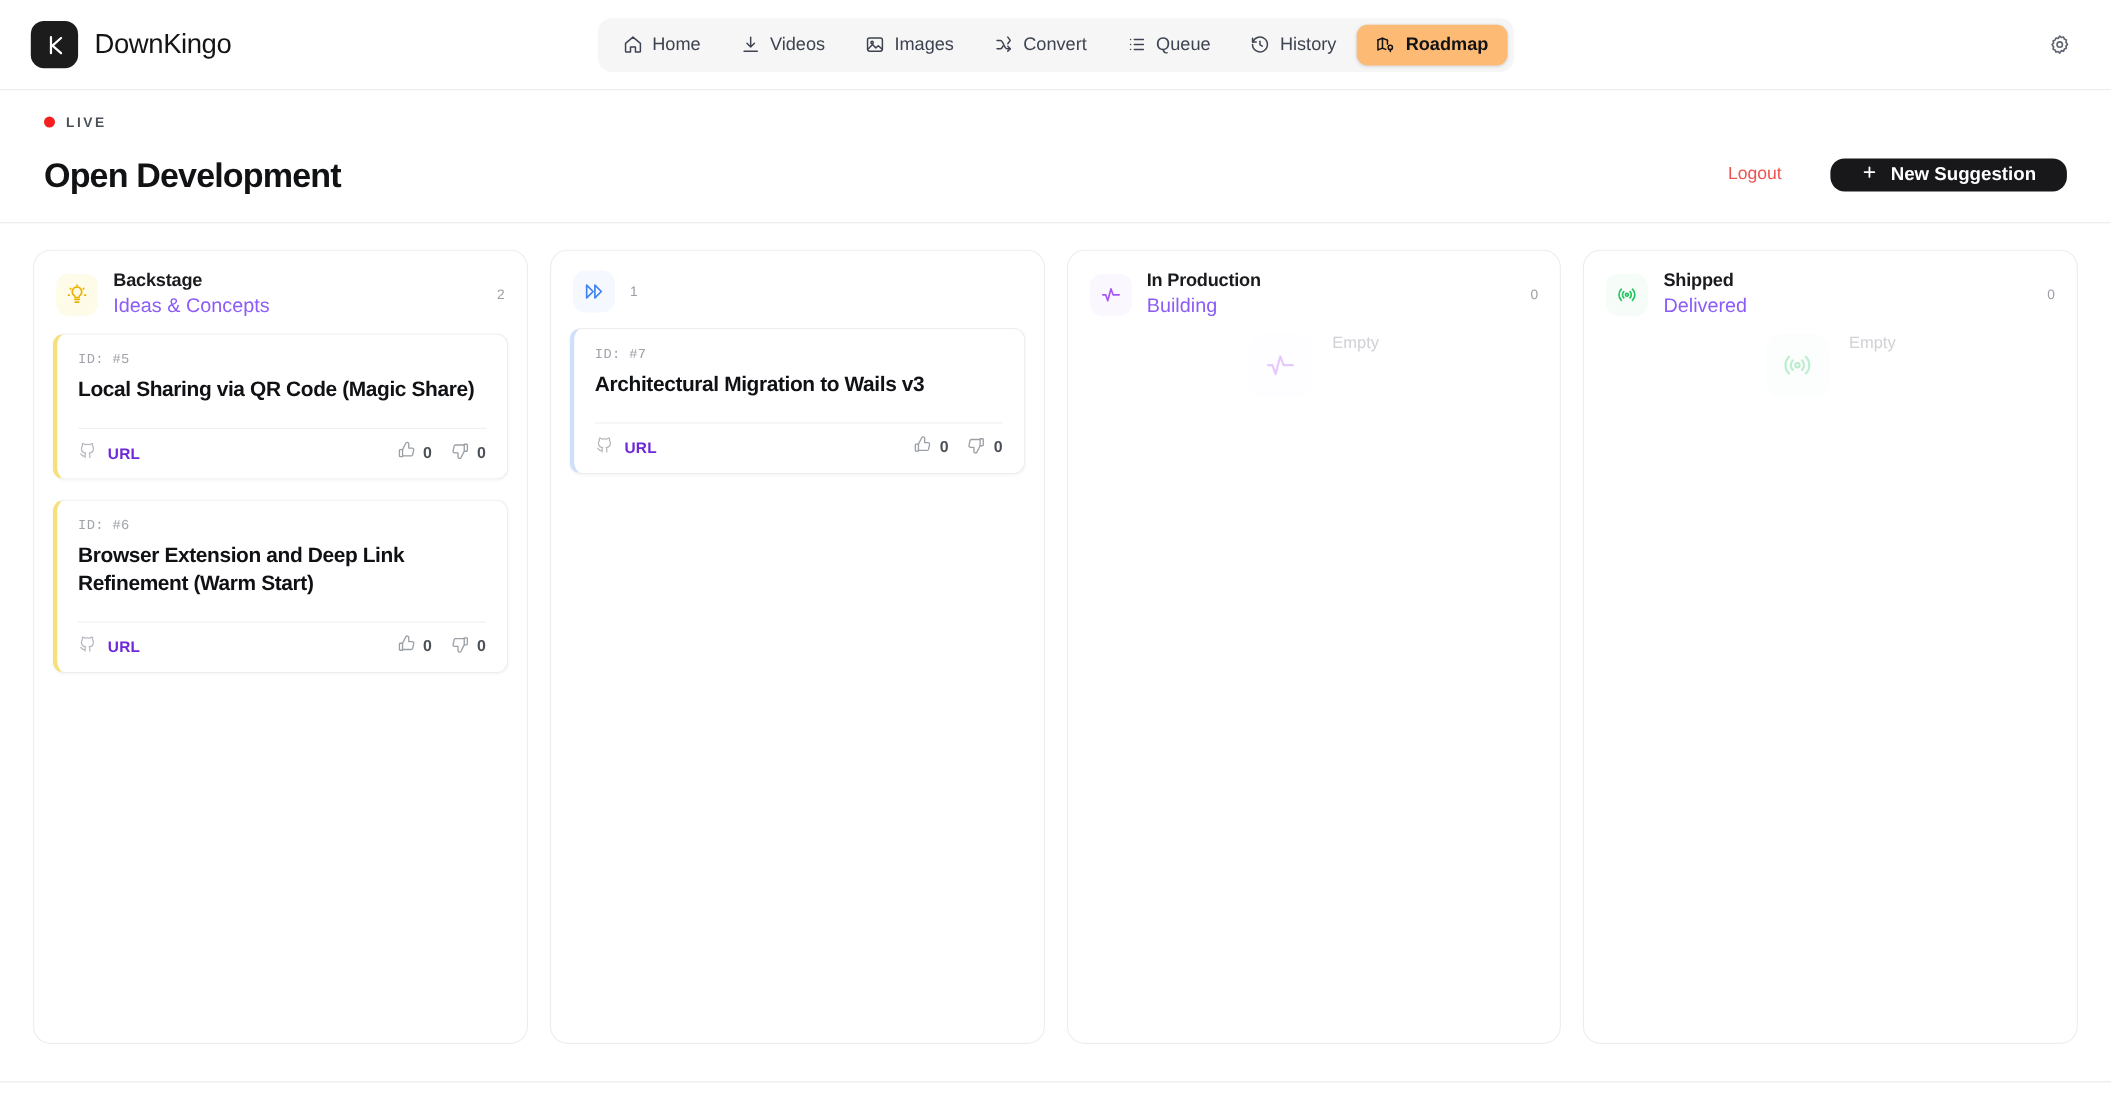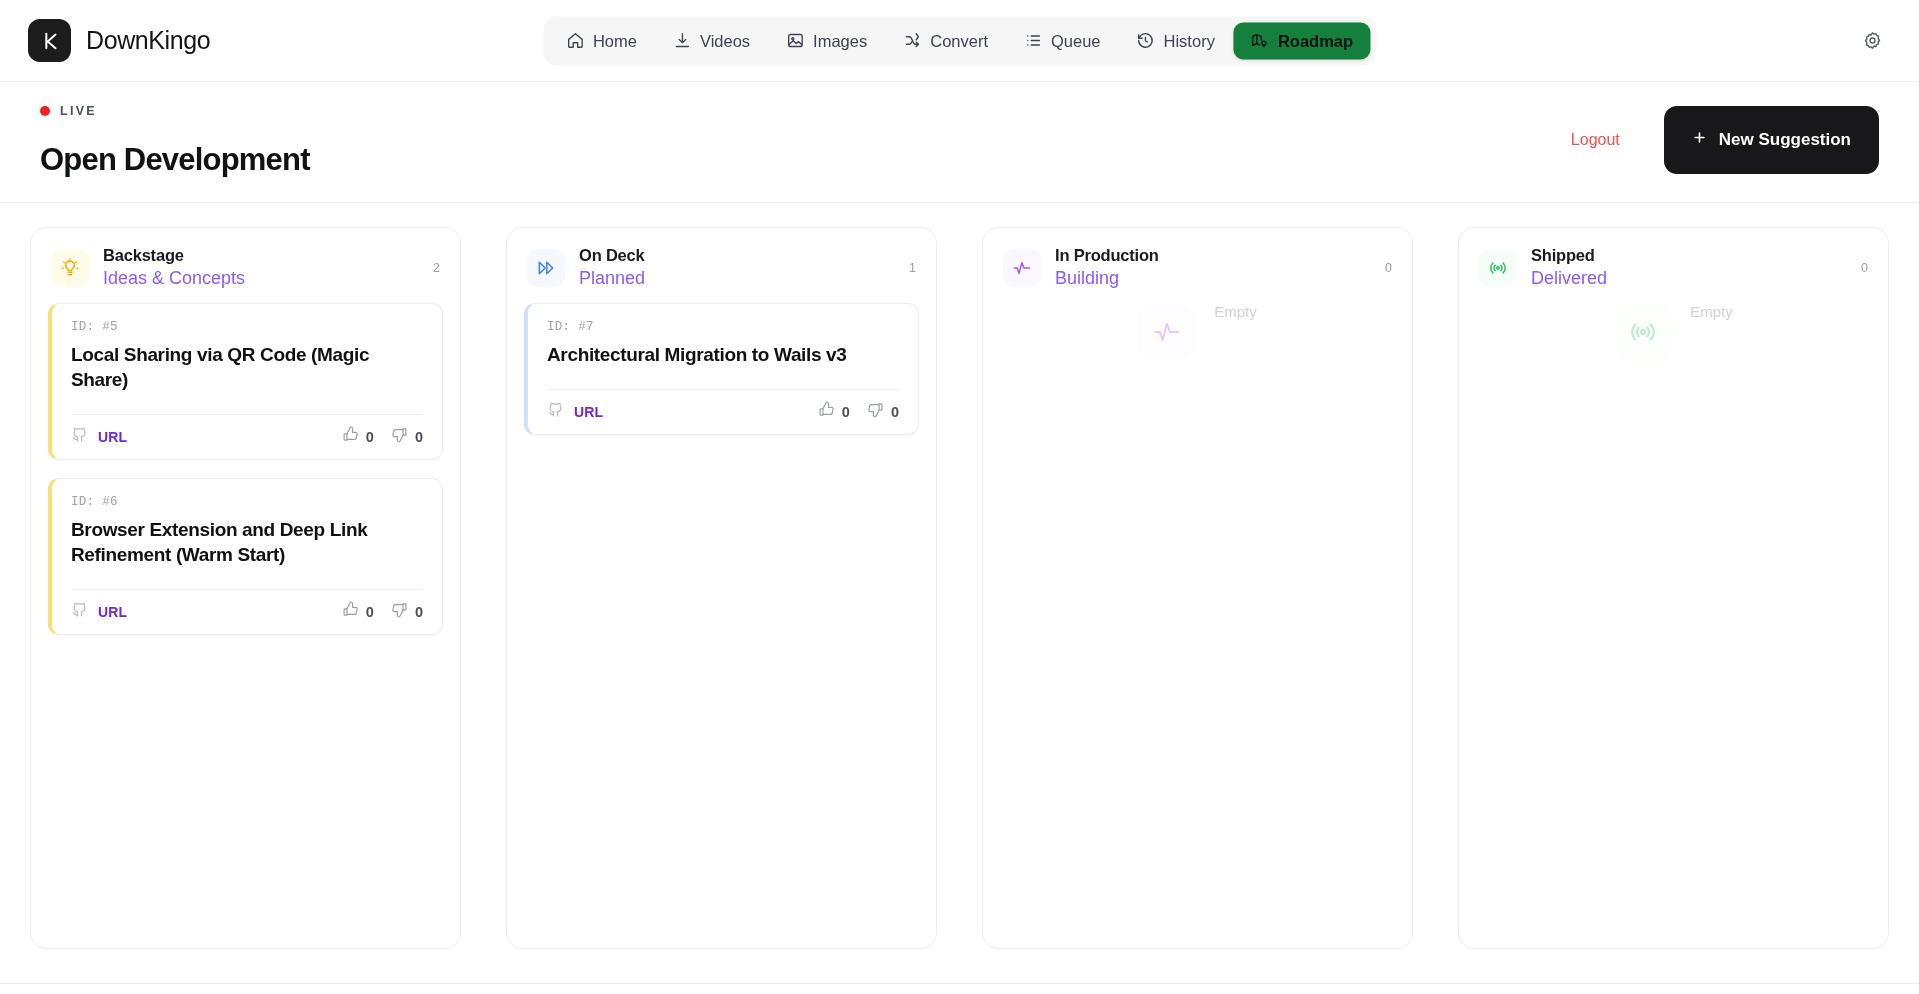--- a/index.html
+++ b/index.html
@@ -49,21 +49,21 @@
     display: flex; align-items: center; gap: 9px;
     padding: 9px 17px;
     border-radius: 10px;
     font-size: 16.5px;
     color: #3d4350;
     white-space: nowrap;
     cursor: pointer;
   }
   .nav-item svg { display: block; }
   .nav-item.active {
-    background: #15803d;
+    background: #fdba74;
     color: #111214;
     font-weight: 700;
     box-shadow: 0 1px 3px rgba(0,0,0,.10), 0 0 0 1px rgba(0,0,0,.02);
   }
   .gear-btn {
     position: absolute;
     right: 30px; top: 50%;
     transform: translateY(-50%);
     width: 34px; height: 34px;
     display: flex; align-items: center; justify-content: center;
@@ -95,31 +95,31 @@
   .logout {
     font-size: 16px;
     color: #ef5350;
     cursor: pointer;
   }
   .new-btn {
     display: flex; align-items: center; gap: 12px;
     background: #18181b;
     color: #fff;
     font-size: 17px; font-weight: 700;
-    padding: 24px 28px;
+    padding: 5px 28px;
     border-radius: 13px;
     border: none;
     cursor: pointer;
   }
 
   
   .board {
     display: grid;
     grid-template-columns: repeat(4, 1fr);
-    gap: 45px;
+    gap: 20px;
     padding: 24px 30px 0 30px;
   }
   .column {
     background: #fff;
     border: 1px solid #ededed;
     border-radius: 16px;
     height: 722px;
     display: flex;
     flex-direction: column;
     overflow: hidden;
@@ -406,24 +406,20 @@
     </div>
   </section>
 
   <section class="column">
     <div class="col-head">
       <div class="col-icon" style="background:#f5f8fe">
         <svg width="20" height="20" viewBox="0 0 24 24" fill="none" stroke="#3b82f6" stroke-width="1.8" stroke-linecap="round" stroke-linejoin="round">
           <path d="M4 5l7 7-7 7z"></path>
             <path d="M13 5l7 7-7 7z"></path>
         </svg>
-      </div>
-      <div class="col-meta">
-        <div class="col-title">On Deck</div>
-        <div class="col-sub">Planned</div>
       </div>
       <div class="col-count">1</div>
     </div>
     <div class="col-body">
       <article class="card" style="border-left-color:#cfe0fb">
         <div class="card-id">ID: #7</div>
         <div class="card-title">Architectural Migration to Wails v3</div>
         <div class="card-foot">
           <div class="card-src">
             <span>

